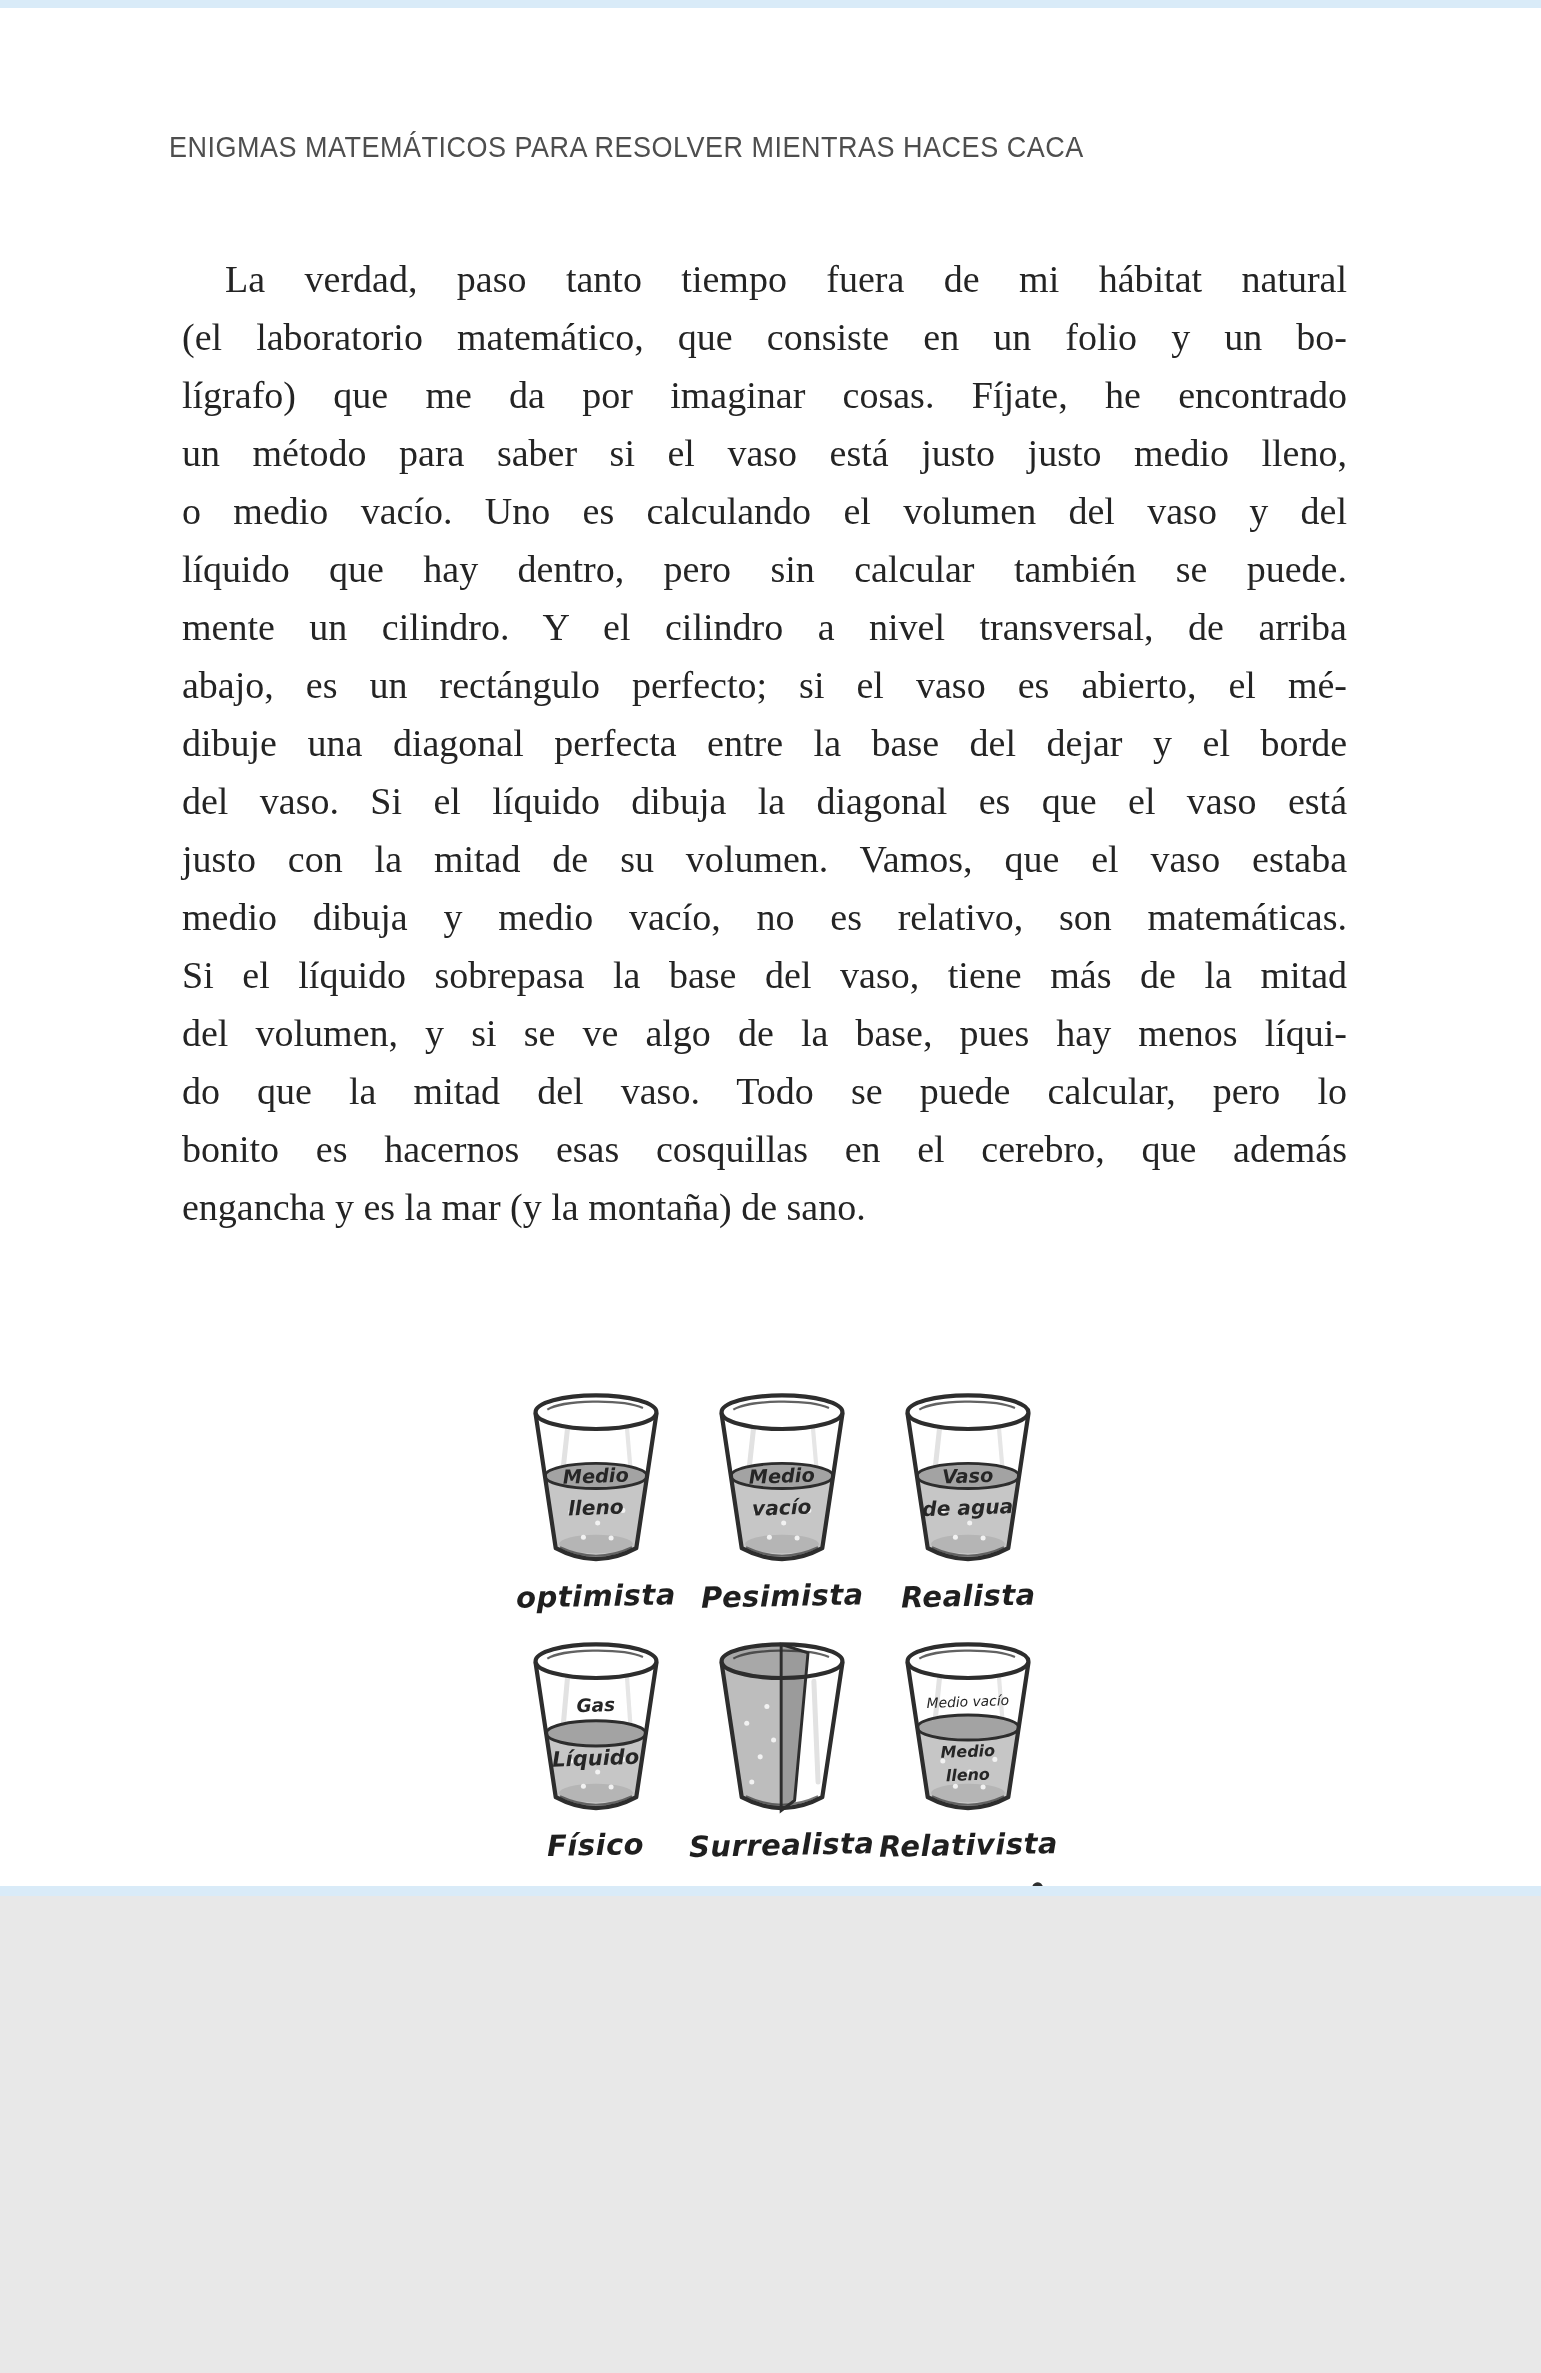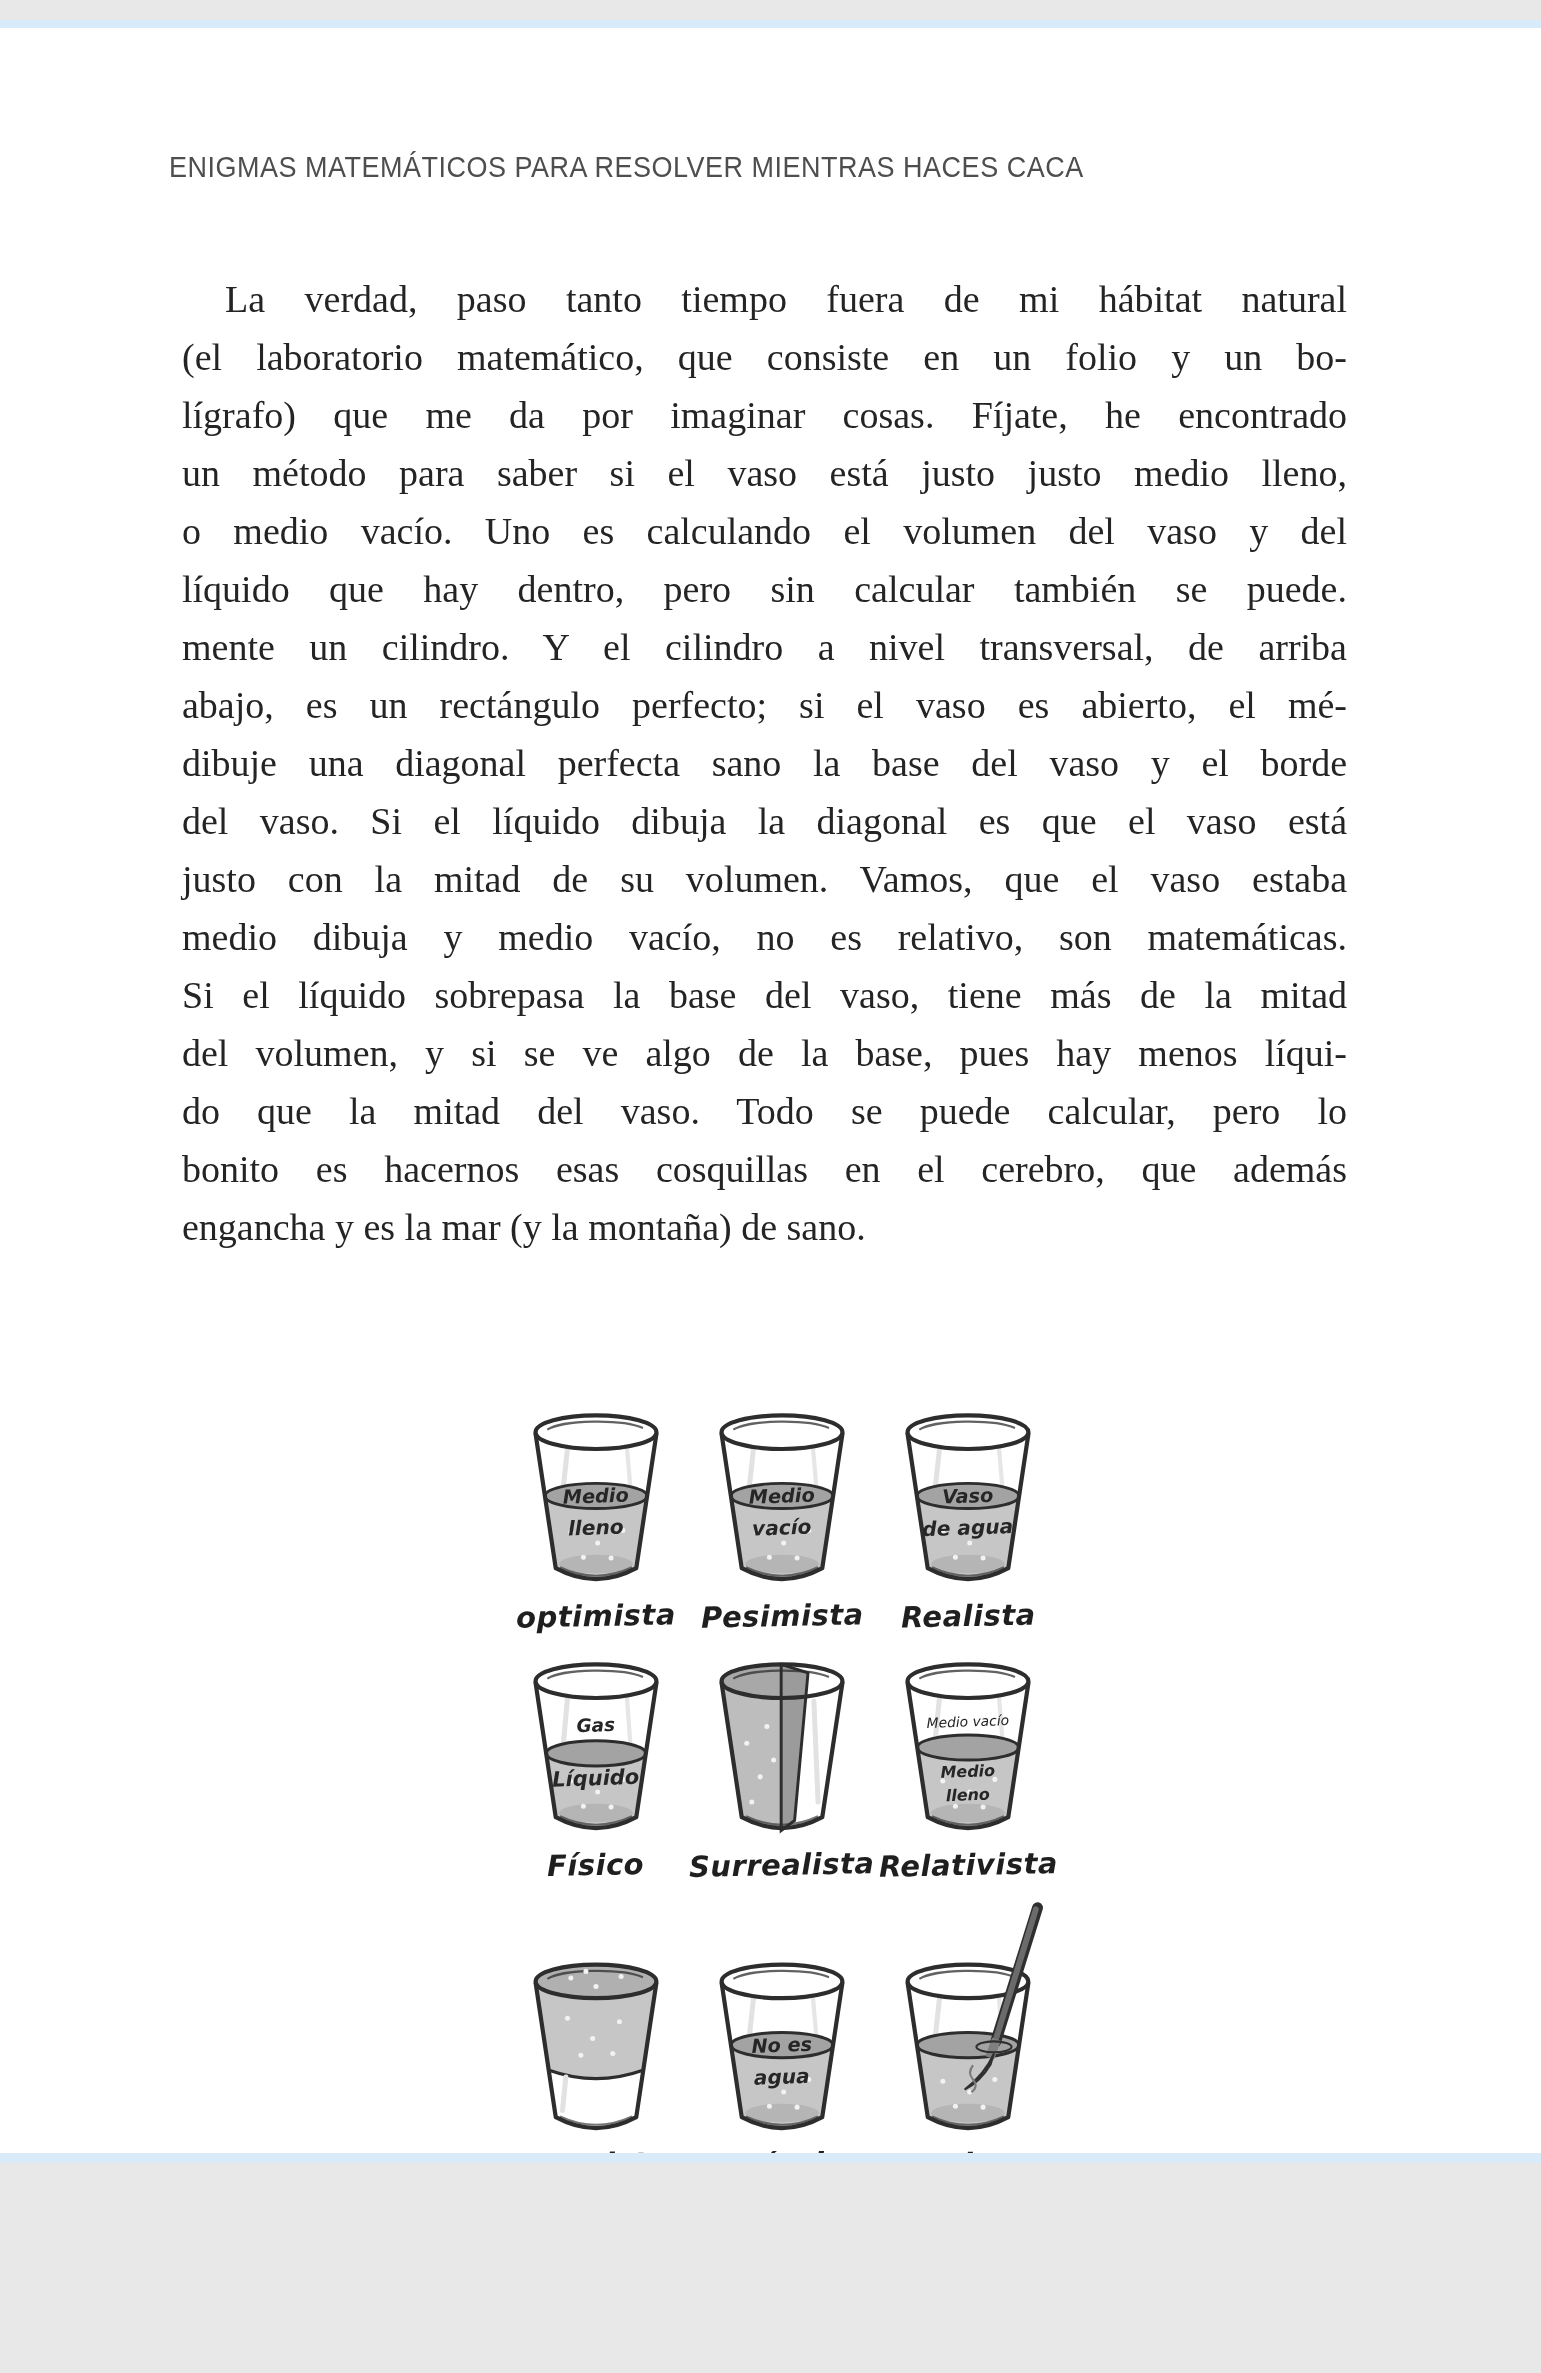--- a/index.html
+++ b/index.html
@@ -1,17 +1,17 @@
 <!DOCTYPE html>
 <html style="font-size:15px"><head>
 <meta charset="utf-8">
 <style>
   html,body{margin:0;padding:0;background:#e8e8e8;}
-  .page{position:relative;width:1542px;height:2143px;background:#ffffff;overflow:hidden;
-        font-family:"Liberation Serif",serif;margin-top:20px;}
+  .page{position:relative;width:1542px;height:1896px;background:#ffffff;overflow:hidden;
+        font-family:"Liberation Serif",serif;}
   .edge{position:absolute;left:0;right:0;}
   .edge.top{top:0;height:8.4px;}
   .edge.bottom{bottom:0;height:10.3px;}
   .running-header{position:absolute;top:131px;left:169px;
         font-family:"Liberation Sans",sans-serif;font-size:27px;letter-spacing:0.5px;
         color:#4e4e4e;white-space:nowrap;transform:scaleY(1.08);transform-origin:left top;}
   .paragraph{position:absolute;top:250px;left:182px;width:1165px;color:#242424;font-family:Liberation Serif, serif;}
   .pline{font-size:38px;line-height:58px;height:58px;white-space:nowrap;
          text-align:justify;text-align-last:justify;}
   .pline.indent{padding-left:43px;}
@@ -33,21 +33,21 @@
   <div class="running-header">ENIGMAS MATEMÁTICOS PARA RESOLVER MIENTRAS HACES CACA</div>
   <div class="paragraph">
       <div class="pline indent">La verdad, paso tanto tiempo fuera de mi hábitat natural</div>
       <div class="pline">(el laboratorio matemático, que consiste en un folio y un bo-</div>
       <div class="pline">lígrafo) que me da por imaginar cosas. Fíjate, he encontrado</div>
       <div class="pline">un método para saber si el vaso está justo justo medio lleno,</div>
       <div class="pline">o medio vacío. Uno es calculando el volumen del vaso y del</div>
       <div class="pline">líquido que hay dentro, pero sin calcular también se puede.</div>
       <div class="pline">mente un cilindro. Y el cilindro a nivel transversal, de arriba</div>
       <div class="pline">abajo, es un rectángulo perfecto; si el vaso es abierto, el mé-</div>
-      <div class="pline">dibuje una diagonal perfecta sano la base del vaso y el borde</div>
+      <div class="pline">dibuje una diagonal perfecta entre la base del dejar y el borde</div>
       <div class="pline">del vaso. Si el líquido dibuja la diagonal es que el vaso está</div>
       <div class="pline">justo con la mitad de su volumen. Vamos, que el vaso estaba</div>
       <div class="pline">medio dibuja y medio vacío, no es relativo, son matemáticas.</div>
       <div class="pline">Si el líquido sobrepasa la base del vaso, tiene más de la mitad</div>
       <div class="pline">del volumen, y si se ve algo de la base, pues hay menos líqui-</div>
       <div class="pline">do que la mitad del vaso. Todo se puede calcular, pero lo</div>
       <div class="pline">bonito es hacernos esas cosquillas en el cerebro, que además</div>
       <div class="pline plast">engancha y es la mar (y la montaña) de sano.</div>
     </div>
   <div class="illustration">

